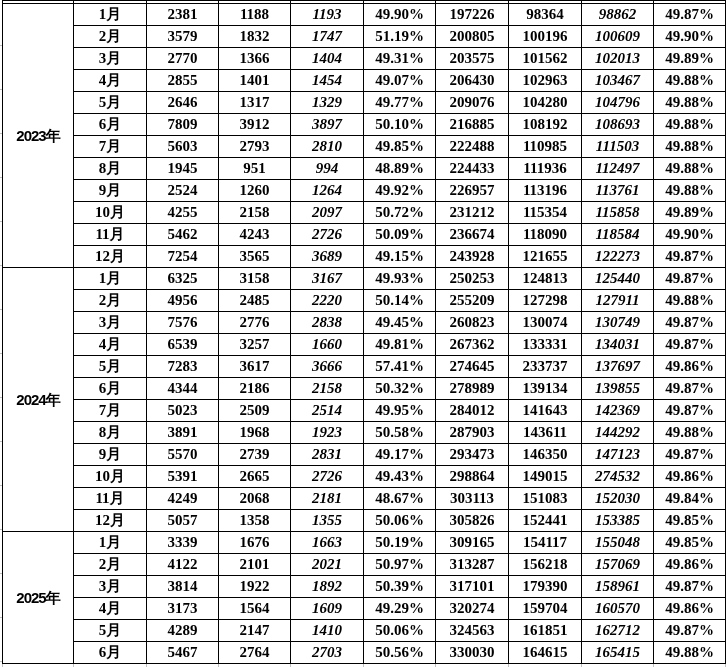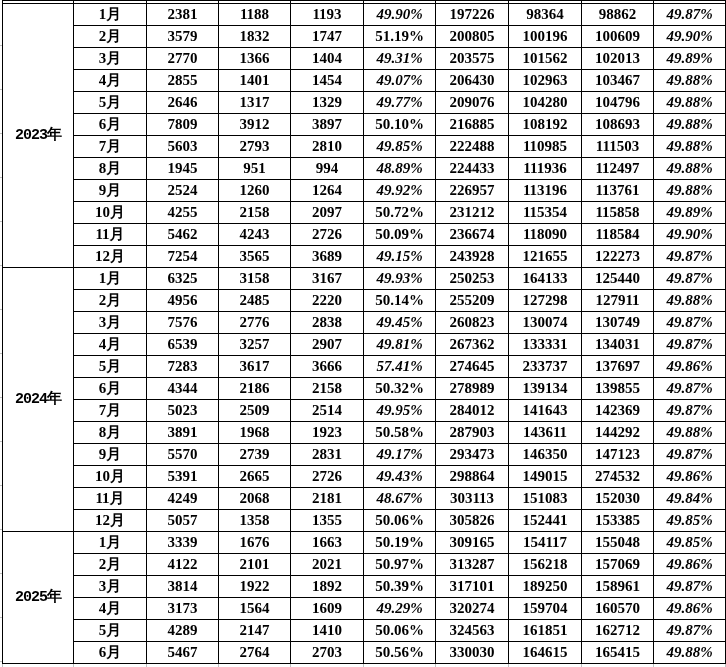--- a/index.html
+++ b/index.html
@@ -44,27 +44,27 @@
     font-size:15px;
     line-height:1;
     color:var(--text-black);
     white-space:nowrap;
     overflow:hidden;
     background:#ffffff;
   }
   tr.data-row{height:22px;}
   td.year{
     background:var(--year-bg);
-    font-family:Liberation Mono, monospace;
+    font-family:Liberation Sans, sans-serif;
     font-size:23px;
     letter-spacing:-1px;
     font-weight:bold;
   }
-  td.red{color:var(--value-red);}
-  td.dred{color:var(--percent-red);font-style:italic;}
+  td.red{color:var(--value-red);font-style:italic;}
+  td.dred{color:var(--percent-red);}
   tr.edge{font-size:0;line-height:0;}
   tr.edge-top{height:2px;}
   tr.edge-top td{height:2px;}
   tr.edge-bottom{height:4px;}
   tr.edge-bottom td{
     height:4px;
     border:1px solid var(--outside-grid);
     border-top:1px solid var(--table-border);
   }
 </style>
@@ -234,21 +234,21 @@
     <td class="val dred">49.87%</td>
   </tr>
         <tr class="data-row">
     <td class="year" rowspan="12">2024年</td>
           <td class="month">1月</td>
     <td class="val">6325</td>
     <td class="val">3158</td>
     <td class="val red">3167</td>
     <td class="val dred">49.93%</td>
     <td class="val">250253</td>
-    <td class="val">164133</td>
+    <td class="val">124813</td>
     <td class="val red">125440</td>
     <td class="val dred">49.87%</td>
   </tr>
         <tr class="data-row">
     <td class="month">2月</td>
     <td class="val">4956</td>
     <td class="val">2485</td>
     <td class="val red">2220</td>
     <td class="val">50.14%</td>
     <td class="val">255209</td>
@@ -264,21 +264,21 @@
     <td class="val dred">49.45%</td>
     <td class="val">260823</td>
     <td class="val">130074</td>
     <td class="val red">130749</td>
     <td class="val dred">49.87%</td>
   </tr>
         <tr class="data-row">
     <td class="month">4月</td>
     <td class="val">6539</td>
     <td class="val">3257</td>
-    <td class="val red">2907</td>
+    <td class="val red">1660</td>
     <td class="val dred">49.81%</td>
     <td class="val">267362</td>
     <td class="val">133331</td>
     <td class="val red">134031</td>
     <td class="val dred">49.87%</td>
   </tr>
         <tr class="data-row">
     <td class="month">5月</td>
     <td class="val">7283</td>
     <td class="val">3617</td>
@@ -389,21 +389,21 @@
     <td class="val red">157069</td>
     <td class="val dred">49.86%</td>
   </tr>
         <tr class="data-row">
     <td class="month">3月</td>
     <td class="val">3814</td>
     <td class="val">1922</td>
     <td class="val red">1892</td>
     <td class="val">50.39%</td>
     <td class="val">317101</td>
-    <td class="val">189250</td>
+    <td class="val">179390</td>
     <td class="val red">158961</td>
     <td class="val dred">49.87%</td>
   </tr>
         <tr class="data-row">
     <td class="month">4月</td>
     <td class="val">3173</td>
     <td class="val">1564</td>
     <td class="val red">1609</td>
     <td class="val dred">49.29%</td>
     <td class="val">320274</td>

